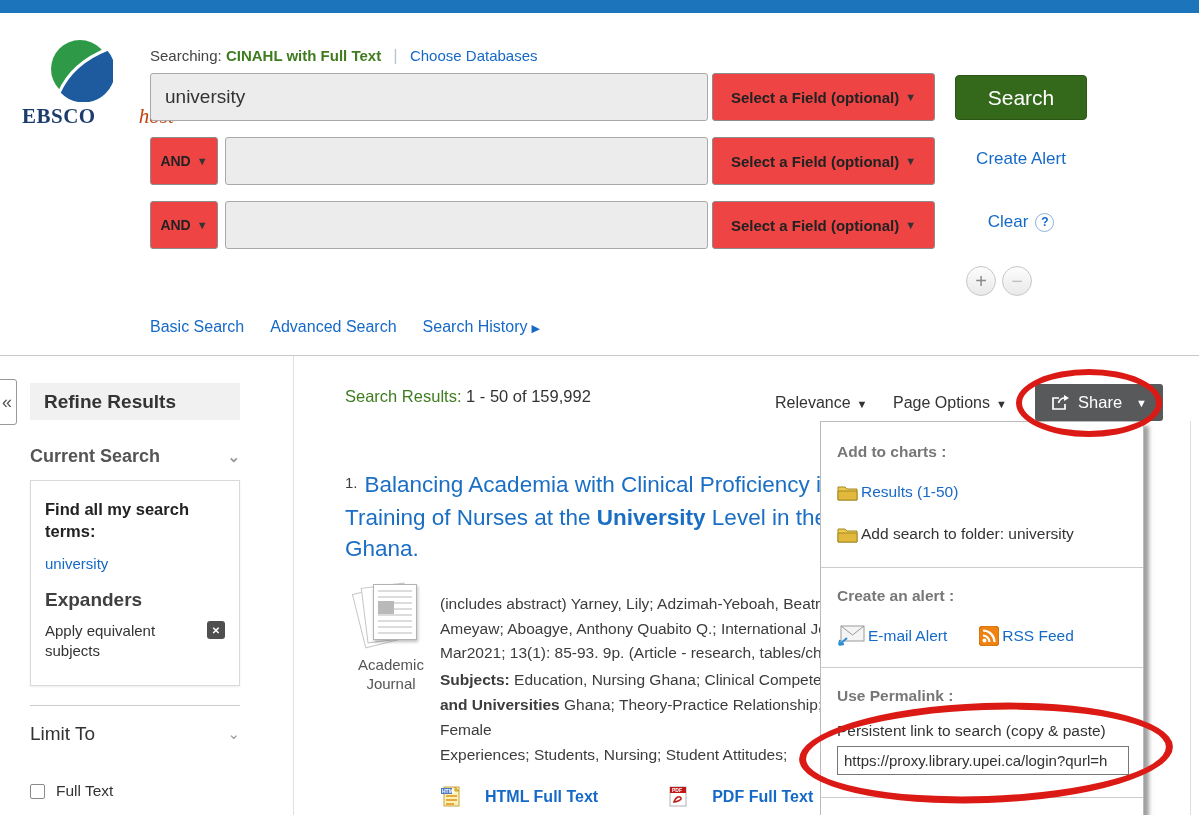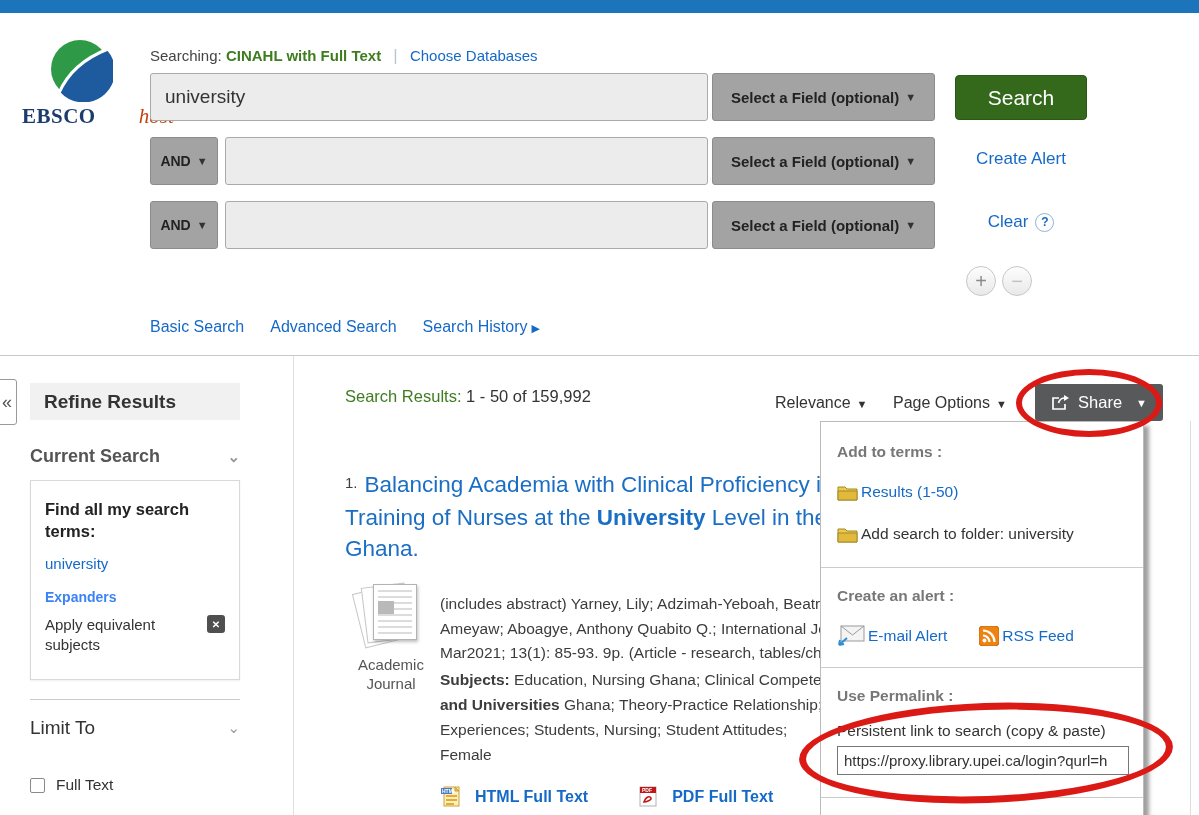--- a/index.html
+++ b/index.html
@@ -21,21 +21,21 @@
   
   .searching-row { left:150px; top:46px; font-size:15px; color:#444; }
   .searching-row .db { color:#3e7c1f; font-weight:bold; }
   .searching-row .pipe { color:#b9c6d2; margin:0 8px; font-size:17px; }
   a.link { color:#1569c7; text-decoration:none; cursor:pointer; }
 
   
   .tinput { background:#ececec; border:1px solid #a9a9a9; border-radius:3px;
             font-size:19px; color:#333; padding:0 14px;
             font-family:"Liberation Sans", sans-serif; }
-  .selbox { background:#a3a3a3; border:1px solid #8c8c8c; border-radius:3px;
+  .selbox { background:#ef4444; border:1px solid #8c8c8c; border-radius:3px;
             display:flex; align-items:center; justify-content:center;
             font-size:15px; font-weight:bold; color:#222; cursor:pointer; }
   .caret { font-size:11px; margin-left:6px; color:#333; }
   .row1-input { left:150px; top:73px; width:558px; height:48px; }
   .row1-select{ left:712px; top:73px; width:223px; height:48px; }
   .search-btn { left:955px; top:75px; width:132px; height:45px; background:#34691c;
                 border:1px solid #2b5717; border-radius:4px; color:#fff; font-size:21px;
                 display:flex; align-items:center; justify-content:center; cursor:pointer; }
   .row2-and   { left:150px; top:137px; width:68px;  height:48px; font-size:14px; }
   .row2-input { left:225px; top:137px; width:483px; height:48px; }
@@ -69,21 +69,21 @@
   .sidebar { left:30px; top:383px; width:210px; }
   .refine-header { background:#f1f1f1; height:37px; line-height:37px; padding-left:14px;
                    font-size:19px; font-weight:bold; color:#333; }
   .section-head { display:flex; justify-content:space-between; align-items:center; cursor:pointer; }
   .cs-head { margin-top:26px; font-size:18px; font-weight:bold; color:#555; }
   .chev { color:#999; font-size:15px; }
   .cs-box { margin-top:13px; border:1px solid #d9d9d9; background:#fff;
             box-shadow:0 1px 2px rgba(0,0,0,.07); padding:17px 14px 24px; }
   .find-label { font-size:16.5px; font-weight:bold; color:#222; line-height:22px; }
   .term-link { margin-top:13px; font-size:15px; }
-  .exp-label { margin-top:17px; font-size:14px; font-weight:bold; color:#3b82f6; }
+  .exp-label { margin-top:17px; font-size:19px; font-weight:bold; color:#404040; }
   .exp-row { margin-top:10px; display:flex; justify-content:space-between; }
   .exp-text { font-size:15px; color:#333; line-height:20px; width:150px; }
   .xbtn { width:18px; height:18px; background:#4f4f4f; border-radius:3px; color:#fff;
           font-size:10px; font-weight:bold; display:flex; align-items:center;
           justify-content:center; cursor:pointer; }
   .limit-sep { margin-top:19px; border-top:1px solid #ccc; }
   .limit-head { margin-top:17px; font-size:19px; color:#333; }
   .cb-row { margin-top:37px; display:flex; align-items:center; gap:11px; }
   .cb { width:15px; height:15px; border:1px solid #8a8a8a; border-radius:2px; background:#fff;
         cursor:pointer; flex:none; }
@@ -110,21 +110,21 @@
   .js1 { left:2px; top:5px; transform:rotate(-14deg); }
   .js2 { left:8px; top:2px; transform:rotate(-7deg); }
   .jfront { left:17px; top:1px; border-color:#b3b3b3; box-shadow:1px 2px 3px rgba(0,0,0,.25);
             padding:5px 4px; }
   .jlines { height:100%; background:
       repeating-linear-gradient(to bottom, #dcdcdc 0 2px, transparent 2px 6px); }
   .jblock { position:absolute; left:4px; top:16px; width:16px; height:13px; background:#b9b9b9; }
   .citation { left:440px; top:592px; font-size:15.5px; color:#3c3c3c; line-height:24.5px; z-index:1; }
   .citation .line, .subjects .line { white-space:nowrap; }
   .subjects { left:440px; top:667px; font-size:15.5px; color:#3c3c3c; line-height:25px; z-index:1; }
-  .ft-row { left:440px; top:786px; display:flex; align-items:center; gap:14px; z-index:1;
+  .ft-row { left:440px; top:786px; display:flex; align-items:center; gap:24px; z-index:1;
             font-size:16px; font-weight:bold; }
   .ft-gap { width:22px; }
 
   
   .share-menu { left:820px; top:421px; width:324px; height:500px; background:#fff;
                 border:1px solid #bbb; box-shadow:5px 5px 4px rgba(80,80,80,.55); z-index:5; }
   .sm-sec { padding:0 16px; }
   .sm-head { font-size:15.5px; font-weight:bold; color:#777; }
   .sm-row { display:flex; align-items:center; gap:3px; font-size:15.5px; white-space:nowrap; }
   .sm-sep { border:none; border-top:1px solid #ccc; margin:0; }
@@ -281,22 +281,22 @@
 
 <div class="abs citation">
   <div class="line">(includes abstract) Yarney, Lily; Adzimah-Yeboah, Beatrice;</div>
   <div class="line">Ameyaw; Aboagye, Anthony Quabito Q.; International Journal of</div>
   <div class="line">Mar2021; 13(1): 85-93. 9p. (Article - research, tables/charts)</div>
 </div>
 
 <div class="abs subjects">
   <div class="line"><b>Subjects:</b><span> Education, Nursing Ghana; Clinical Competence;</span></div>
   <div class="line"><b>and Universities</b><span> Ghana; Theory-Practice Relationship; Clinical</span></div>
+  <div class="line">Female</div>
   <div class="line">Experiences; Students, Nursing; Student Attitudes;</div>
-  <div class="line">Female</div>
 </div>
 
 <div class="abs ft-row">
   <svg class="icon" width="21" height="21" viewBox="0 0 21 21">
     <rect x="4" y="1" width="15" height="19" fill="#fbf0b8" stroke="#c9a23b"></rect>
     <path d="M15 1 l4 4 h-4 z" fill="#e8c33c" stroke="#c9a23b"></path>
     <rect x="6" y="9" width="11" height="2" fill="#e5a93c"></rect>
     <rect x="6" y="13" width="11" height="2" fill="#e5a93c"></rect>
     <rect x="6" y="17" width="8" height="2" fill="#e5a93c"></rect>
     <rect x="1" y="2" width="11" height="6" fill="#4a79c6"></rect>
@@ -308,21 +308,21 @@
     <rect x="2" y="1" width="16" height="19" fill="#ffffff" stroke="#b0b0b0"></rect>
     <rect x="2" y="1" width="16" height="6" fill="#c01818"></rect>
     <text x="4" y="6" font-size="5" fill="#ffffff" font-family="Liberation Sans, sans-serif">PDF</text>
     <path d="M6 16 C 8 10 12 10 13 12 C 14 14 8 16 6 16 Z" fill="none" stroke="#c01818" stroke-width="1.6"></path>
   </svg>
   <a class="link">PDF Full Text</a>
 </div>
 
 <div class="abs share-menu">
   <div class="sm-sec" style="padding-top:21px;">
-    <div class="sm-head">Add to terms :</div>
+    <div class="sm-head">Add to charts :</div>
     <div class="sm-row" style="margin-top:22px;">
       <svg class="icon" width="21" height="17" viewBox="0 0 21 17">
         <path d="M1 3 h7 l2 2 h10 v11 h-19 z" fill="#efc94c" stroke="#a08a24"></path>
         <path d="M1 7 h19 v9 h-19 z" fill="#e3b93d" stroke="#a08a24"></path>
       </svg>
       <a class="link">Results (1-50)</a>
     </div>
     <div class="sm-row" style="margin-top:24px; padding-bottom:24px;">
       <svg class="icon" width="21" height="17" viewBox="0 0 21 17">
         <path d="M1 3 h7 l2 2 h10 v11 h-19 z" fill="#efc94c" stroke="#a08a24"></path>

